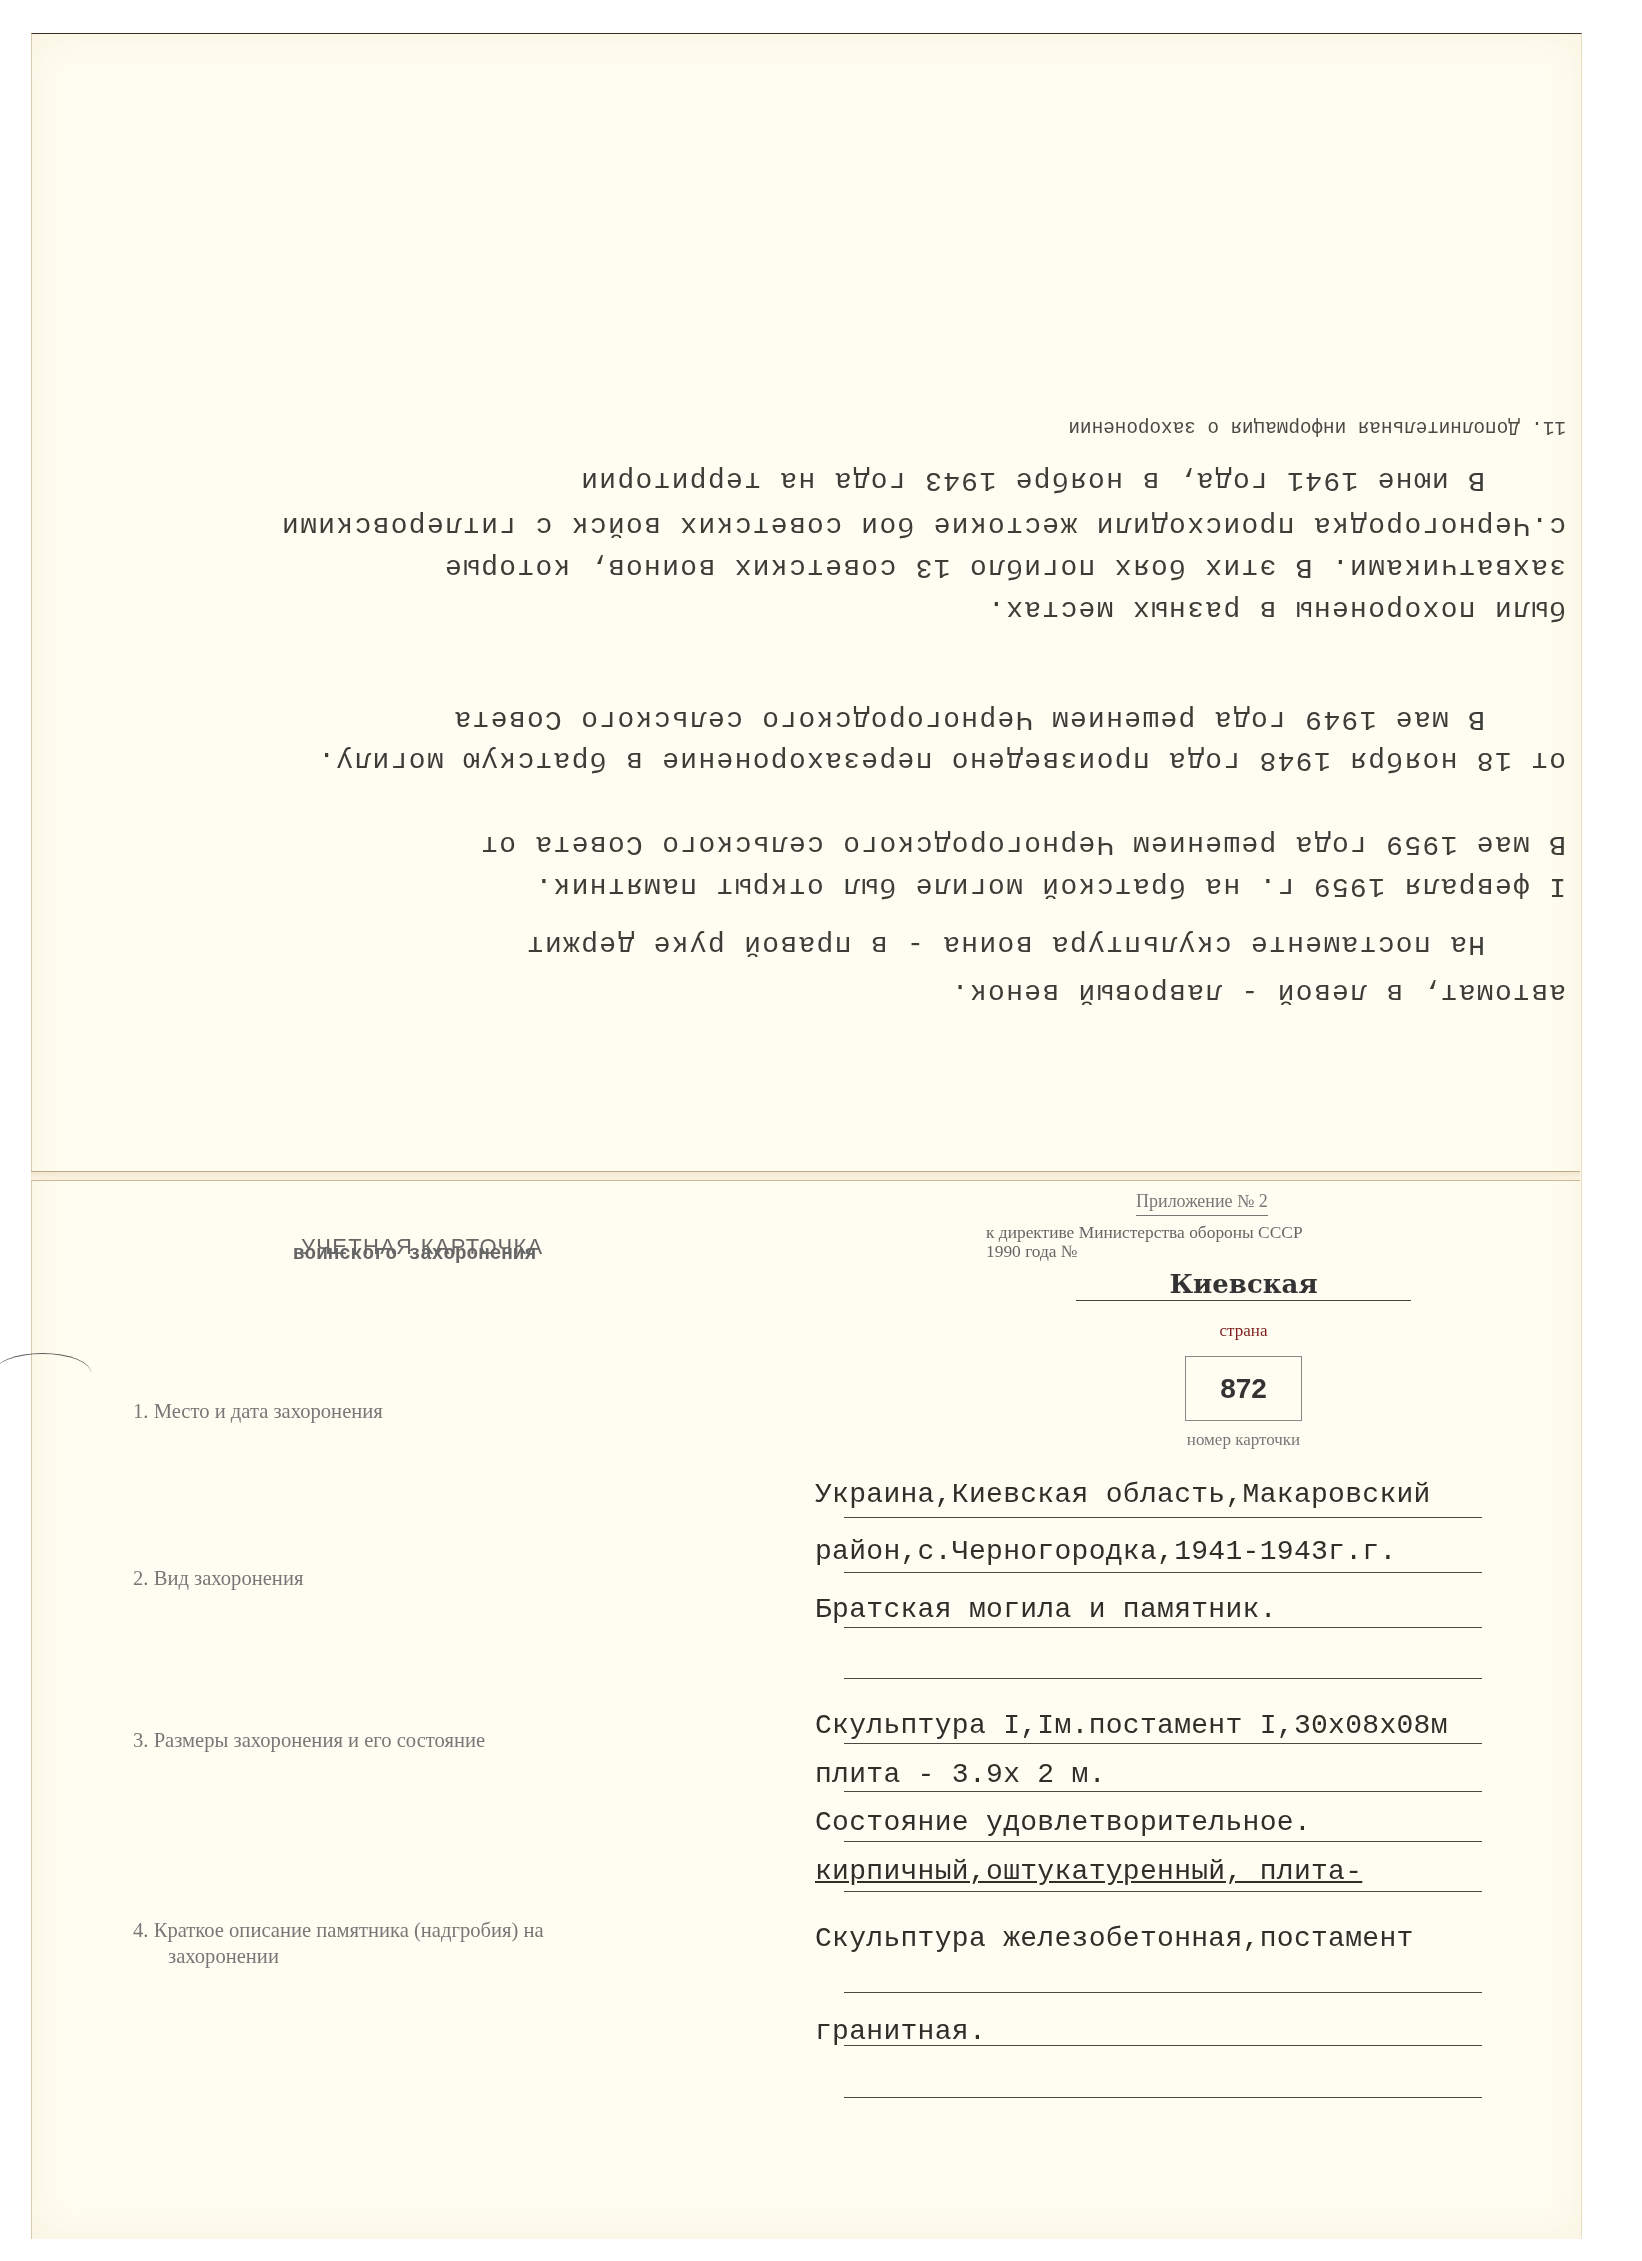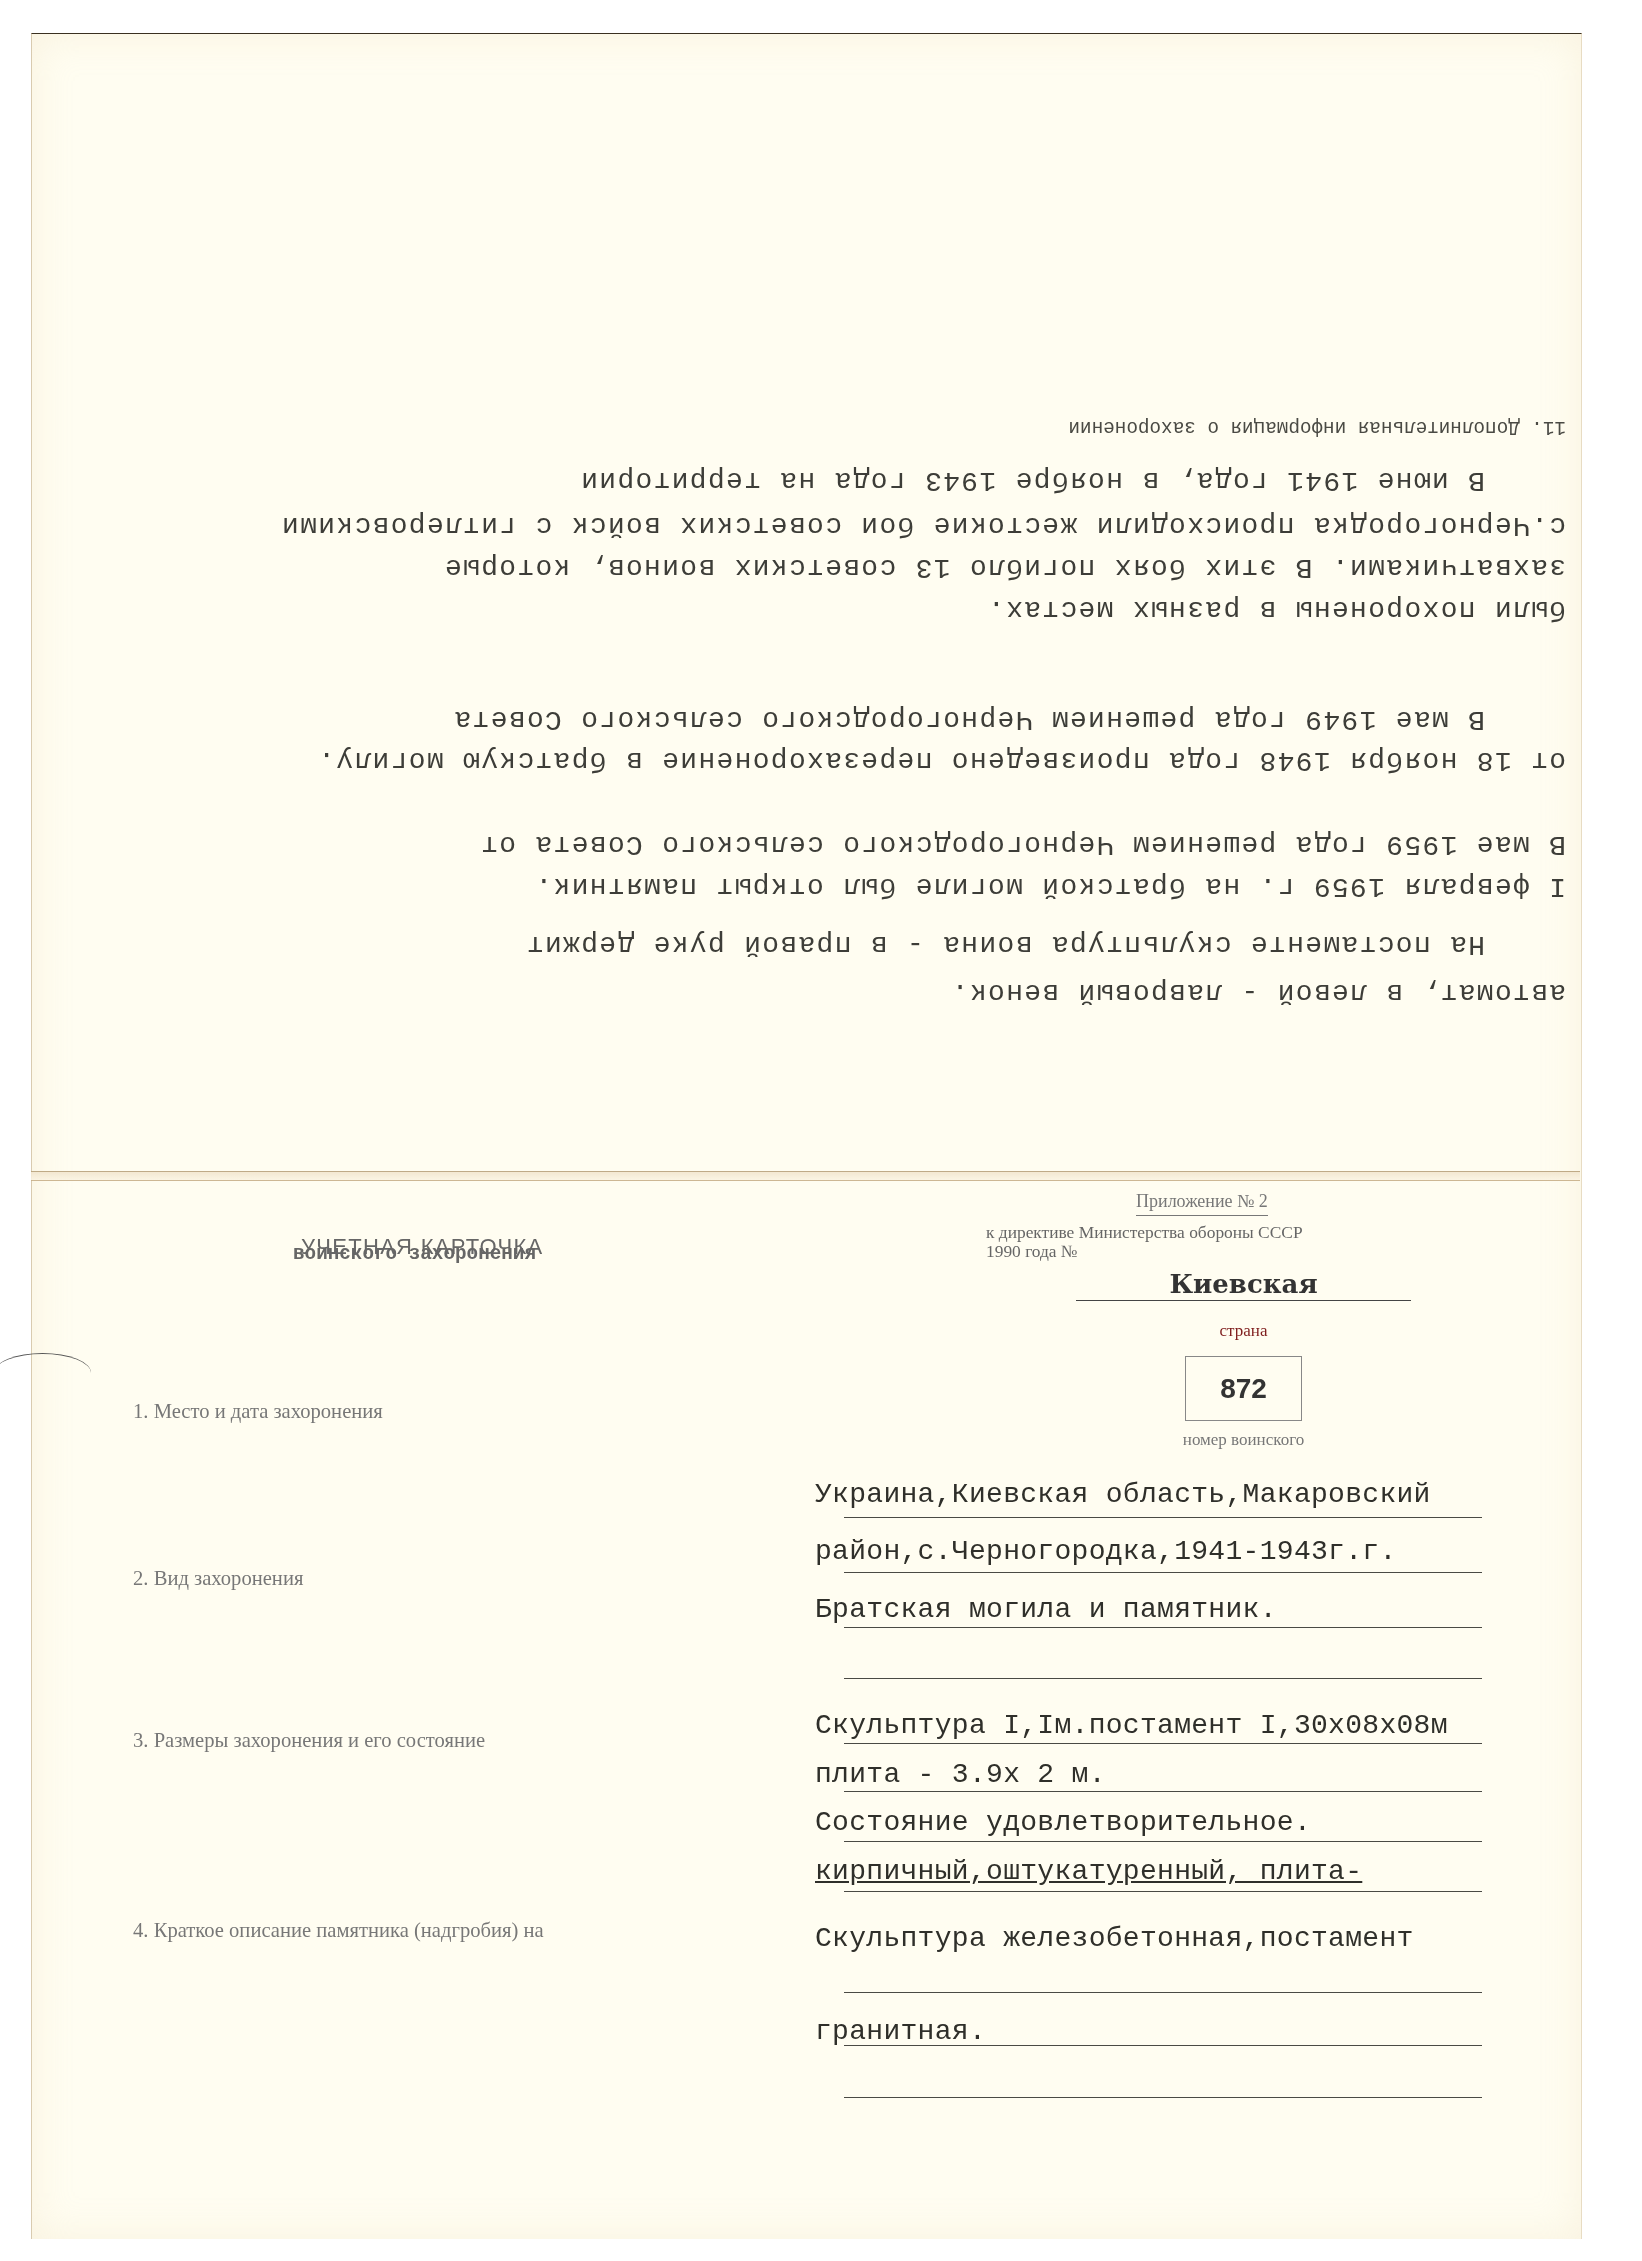--- a/index.html
+++ b/index.html
@@ -154,21 +154,21 @@
 <div class="form-title">УЧЕТНАЯ КАРТОЧКА</div>
 <div class="form-subtitle">воинского захоронения</div>
 <div class="appendix">Приложение № 2</div>
 <div class="directive">
   <div>к директиве Министерства обороны СССР</div>
   <div>1990 года №</div>
 </div>
 <div class="country-value">Киевская</div>
 <div class="country-label">страна</div>
 <div class="card-box">872</div>
-<div class="card-label">номер воинского</div>
+<div class="card-label">номер карточки</div>
 
 <div class="field-label" style="top:1398px;">
   <span class="num">1.</span><span>Место и дата захоронения</span>
 </div>
 <div class="typed" style="top:1479px;">Украина,Киевская область,Макаровский</div>
 <div class="uline" style="top:1517px;"></div>
 <div class="typed" style="top:1536px;">район,с.Черногородка,1941-1943г.г.</div>
 <div class="uline" style="top:1572px;"></div>
 
 <div class="field-label" style="top:1565px;">
@@ -184,20 +184,21 @@
 <div class="typed" style="top:1710px;">Скульптура I,Iм.постамент I,30х08х08м</div>
 <div class="uline" style="top:1743px;"></div>
 <div class="typed" style="top:1759px;">плита - 3.9х 2 м.</div>
 <div class="uline" style="top:1791px;"></div>
 <div class="typed" style="top:1807px;">Состояние удовлетворительное.</div>
 <div class="uline" style="top:1841px;"></div>
 <div class="uline" style="top:1891px;"></div>
 
 <div class="field-label wrap" style="top:1917px;">
   <span class="num">4.</span><span>Краткое описание памятника (надгробия) на</span>
+  <span class="cont">захоронении</span>
 </div>
 <div class="typed" style="top:1923px;">Скульптура железобетонная,постамент</div>
 <div class="typed" style="top:1856px;text-decoration:underline;">кирпичный,оштукатуренный, плита-</div>
 <div class="uline" style="top:1992px;"></div>
 <div class="typed" style="top:2016px;">гранитная.</div>
 <div class="uline" style="top:2045px;"></div>
 <div class="uline" style="top:2097px;"></div>
 
 
 </body></html>

